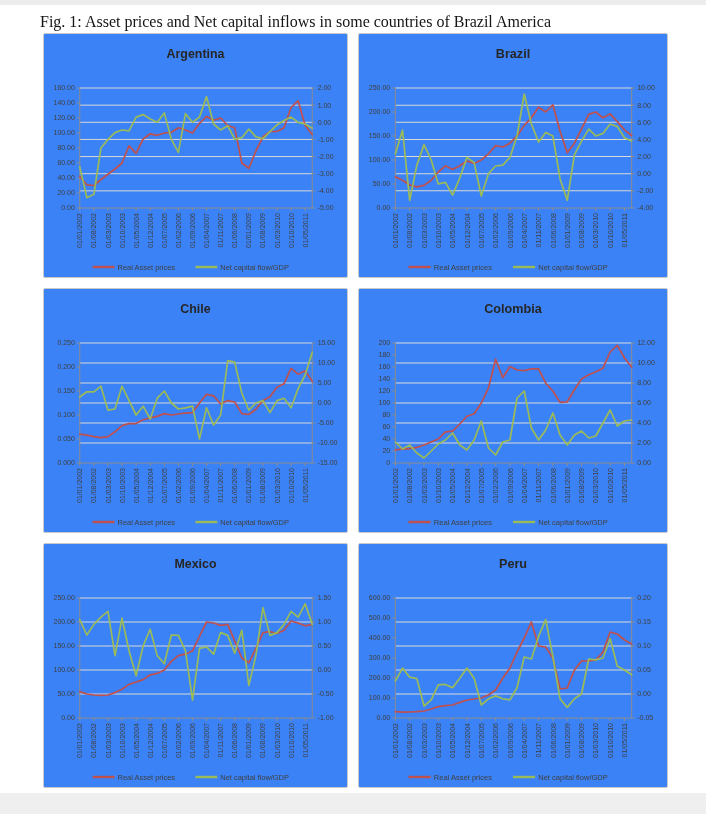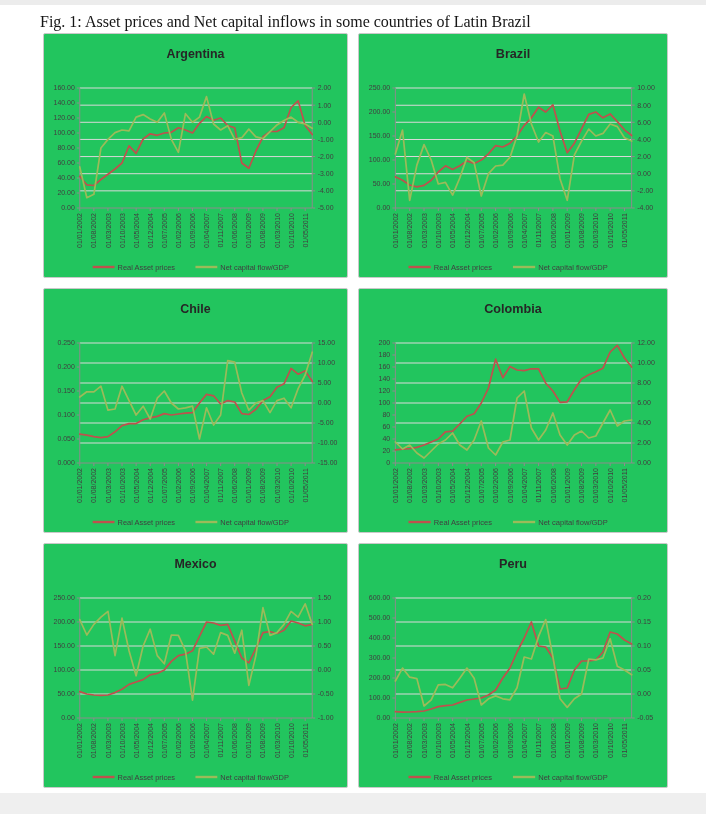--- a/index.html
+++ b/index.html
@@ -15,33 +15,33 @@
   }
   .caption .cap-label{font-weight:normal;}
   .charts-grid{
     margin:0 0 0 43px;
     display:grid;
     grid-template-columns:305px 310px;
     grid-auto-rows:245px;
     column-gap:10px;row-gap:10px;
   }
   .panel{
-    border:1px solid #c9c9c9;border-radius:2px;background:#22c55e;
+    border:1px solid #c9c9c9;border-radius:2px;background:#3b82f6;
     box-sizing:border-box;
   }
   .panel svg{display:block;width:100%;height:100%;}
   .bottom-strip{position:absolute;left:0;bottom:0;width:706px;height:21px;background:#efefef;}
 </style>
 </head>
 <body>
 
 <div class="top-strip"></div>
 
 <div class="caption">
-  <span class="cap-label">Fig. 1:</span><span> Asset prices and Net capital inflows in some countries of Latin Brazil</span>
+  <span class="cap-label">Fig. 1:</span><span> Asset prices and Net capital inflows in some countries of Brazil America</span>
 </div>
 
 <div class="charts-grid" id="charts-grid">
     <div class="panel">
       <svg viewBox="0 0 305 243" preserveAspectRatio="none">
         <text x="152.5" y="24" text-anchor="middle" font-size="12.5" font-weight="bold" fill="#262626">Argentina</text>
         <line x1="36" y1="54" x2="270" y2="54" stroke="#D9D9D9" stroke-width="1"></line>
         <line x1="36" y1="71.14285714285714" x2="270" y2="71.14285714285714" stroke="#D9D9D9" stroke-width="1"></line>
         <line x1="36" y1="88.28571428571428" x2="270" y2="88.28571428571428" stroke="#D9D9D9" stroke-width="1"></line>
         <line x1="36" y1="105.42857142857143" x2="270" y2="105.42857142857143" stroke="#D9D9D9" stroke-width="1"></line>

